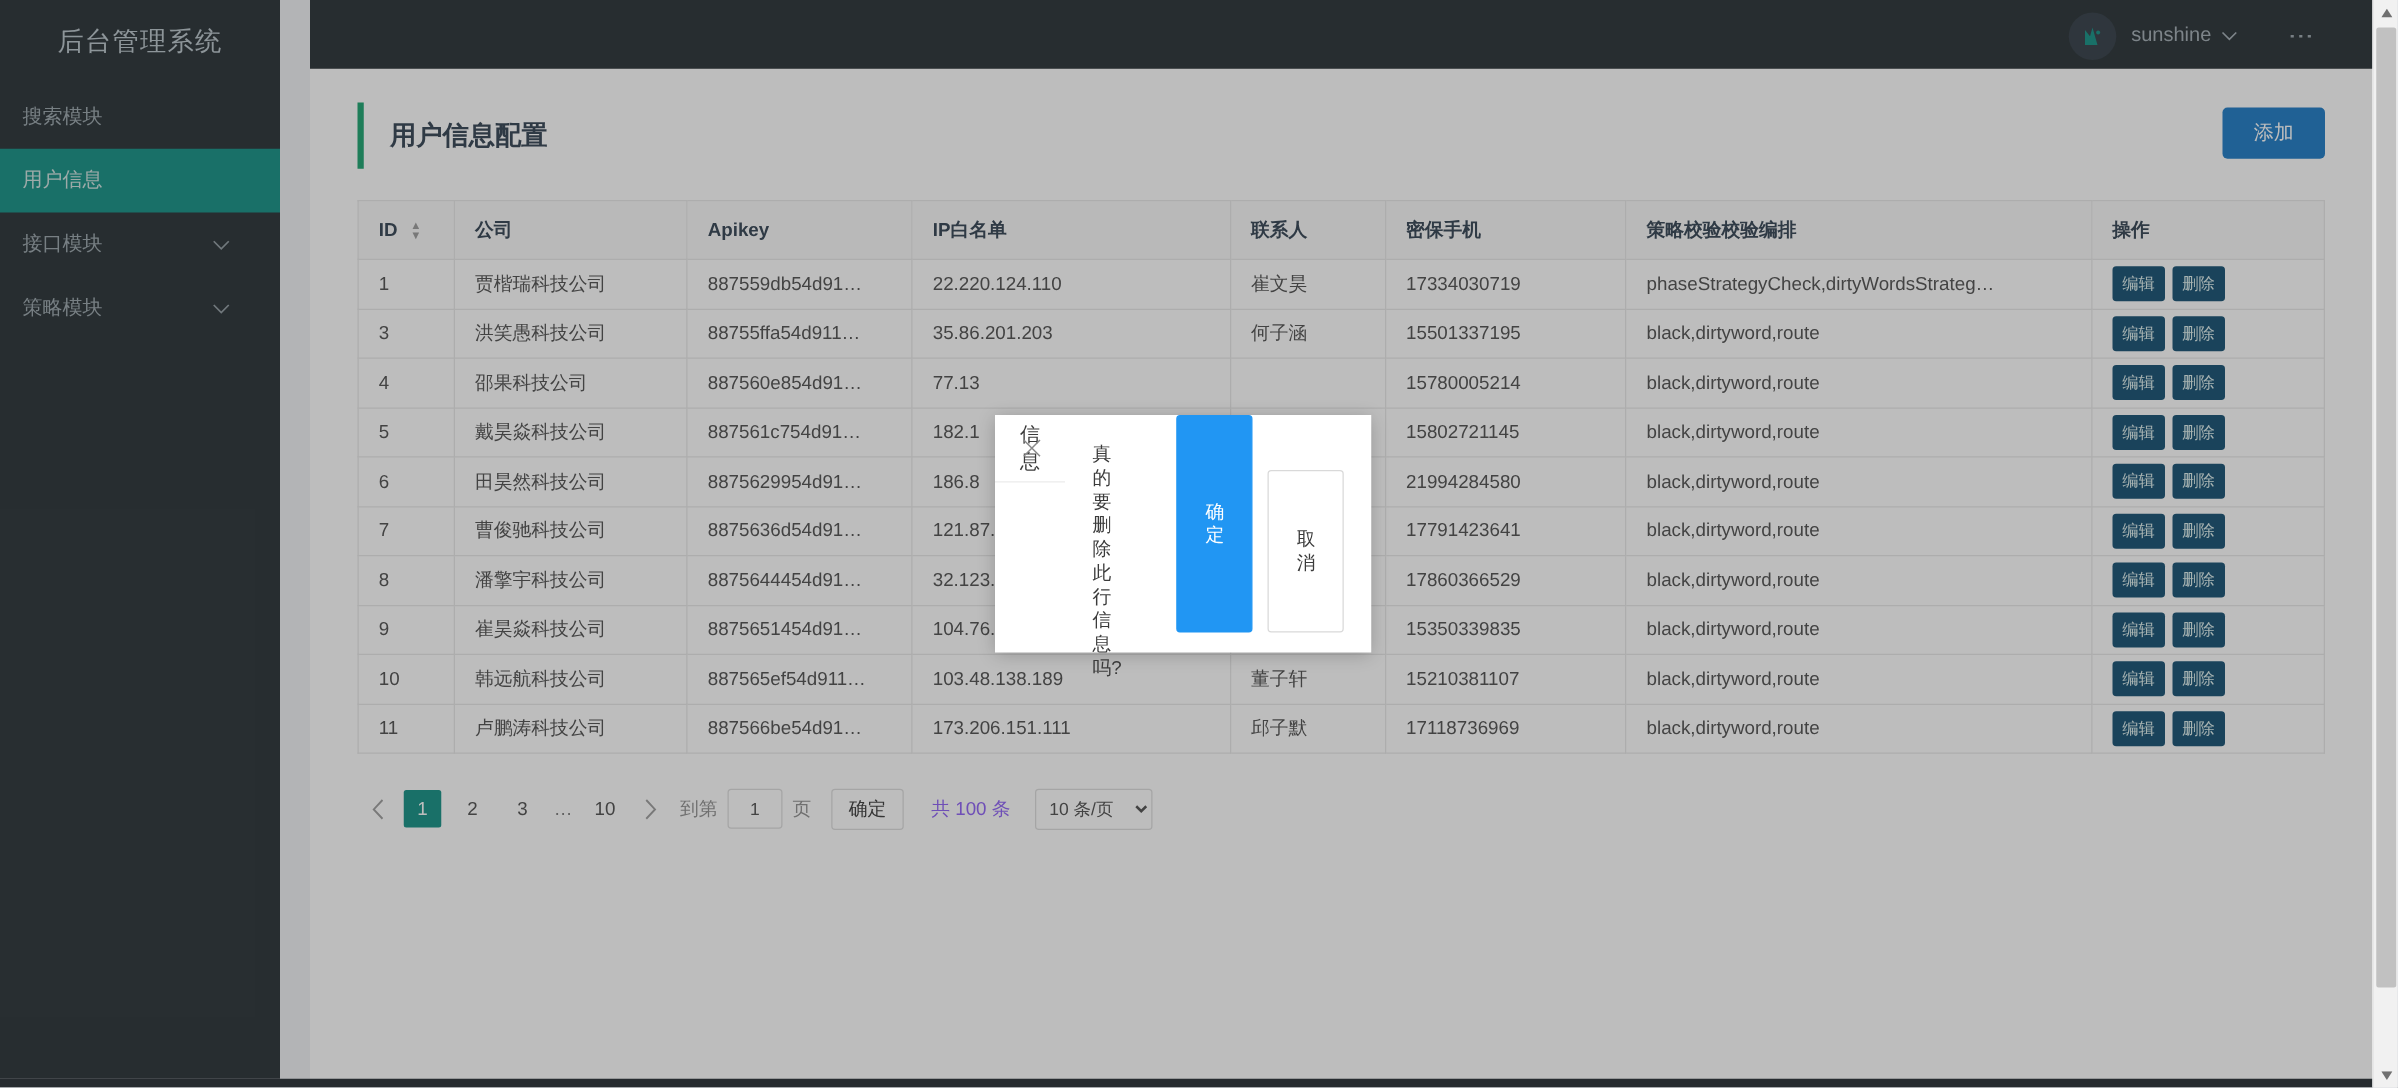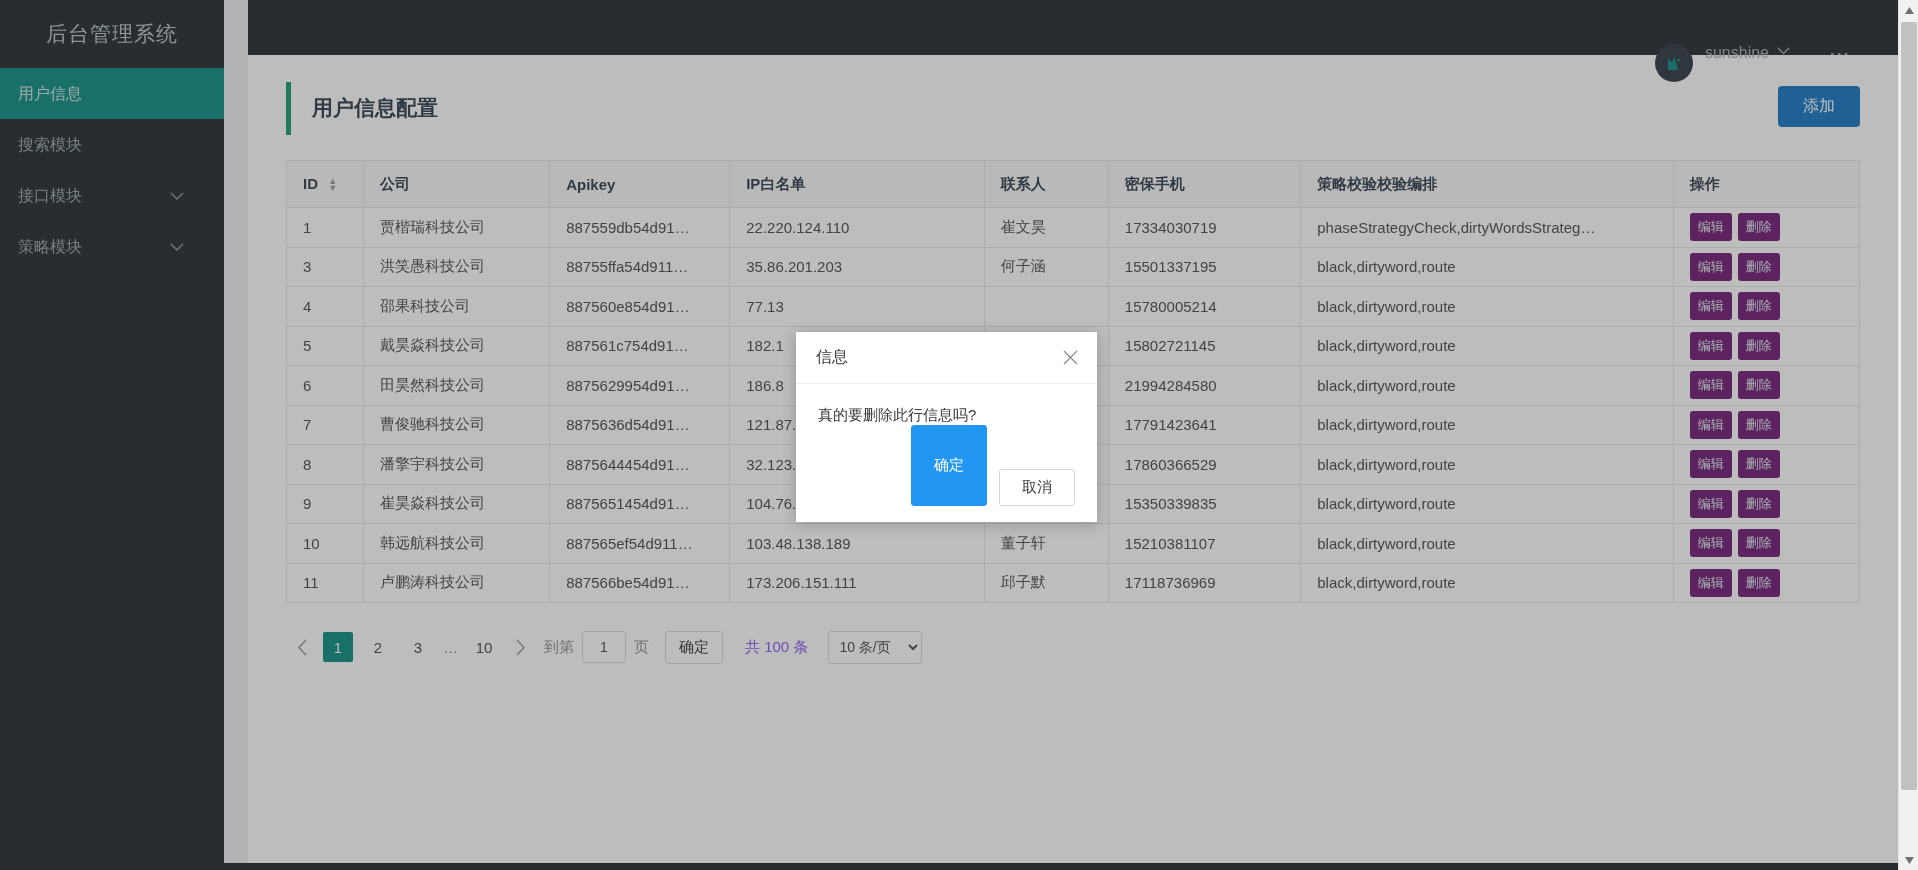--- a/index.html
+++ b/index.html
@@ -48,21 +48,21 @@
 
   
   .topbar {
     position: absolute; left: 248px; top: 0;
     width: 1650px; height: 55px;
     background: #20292e;
     z-index: 4;
   }
   .topbar-right {
     position: absolute; right: 48px; top: 0;
-    height: 58px; display: flex; align-items: flex-start; gap: 12px; margin-top: 44px;
+    height: 58px; display: flex; align-items: center; gap: 12px;
   }
   .avatar {
     width: 38px; height: 38px; border-radius: 50%;
     background: #2c3740;
     display: flex; align-items: center; justify-content: center;
   }
   .username { color: #a0abb2; font-size: 16px; }
   .caret-down { color: #a0abb2; font-size: 12px; margin-left: -4px; }
   .kebab {
     color: #98a3aa; font-size: 20px; line-height: 1;
@@ -120,21 +120,21 @@
     margin-left: 43px;
   }
   table.grid td { height: 39.5px; }
   .sort-arrows {
     display: inline-block; vertical-align: middle;
     margin-left: 6px; line-height: 0.8; font-size: 9px; color: #999;
   }
   .sort-arrows span { display: block; }
   .op-btn {
     display: inline-block;
-    background: #701a75; color: #dff0ee;
+    background: #0c4a6e; color: #dff0ee;
     border: none; border-radius: 3px;
     font-size: 13px;
     padding: 5px 8px;
     cursor: pointer;
     margin-right: 6px;
     font-family: inherit;
   }
 
   
   .c-id { width: 62px; }
@@ -195,21 +195,21 @@
     background: rgba(55,55,55,0.33);
     z-index: 20;
   }
   .modal {
     position: absolute;
     left: 796px; top: 332px;
     width: 301px; height: 190px;
     background: #ffffff;
     box-shadow: 0 2px 14px rgba(0,0,0,0.22);
     z-index: 21;
-    display: flex; flex-direction: column;
+    display: flex; flex-direction: row;
   }
   .modal-head {
     height: 54px;
     border-bottom: 1px solid #ececec;
     display: flex; align-items: center;
     padding: 0 20px;
     position: relative;
   }
   .modal-title { font-size: 16px; color: #3b3b3b; }
   .modal-close {
@@ -270,25 +270,25 @@
   }
 </style>
 </head>
 <body>
 
 <div id="root">
 
   <aside class="sidebar">
     <div class="brand">后台管理系统</div>
     <nav>
+      <div class="nav-item">
+        <span>搜索模块</span>
+      </div>
       <div class="nav-item active">
         <span>用户信息</span>
-      </div>
-      <div class="nav-item">
-        <span>搜索模块</span>
       </div>
       <div class="nav-item">
         <span>接口模块</span>
         <span class="chev">
           <svg width="14" height="9" viewBox="0 0 14 9">
               <path d="M1 1 L7 7 L13 1" stroke="#8d989e" stroke-width="1.4" fill="none"></path>
             </svg>
         </span>
       </div>
       <div class="nav-item">

